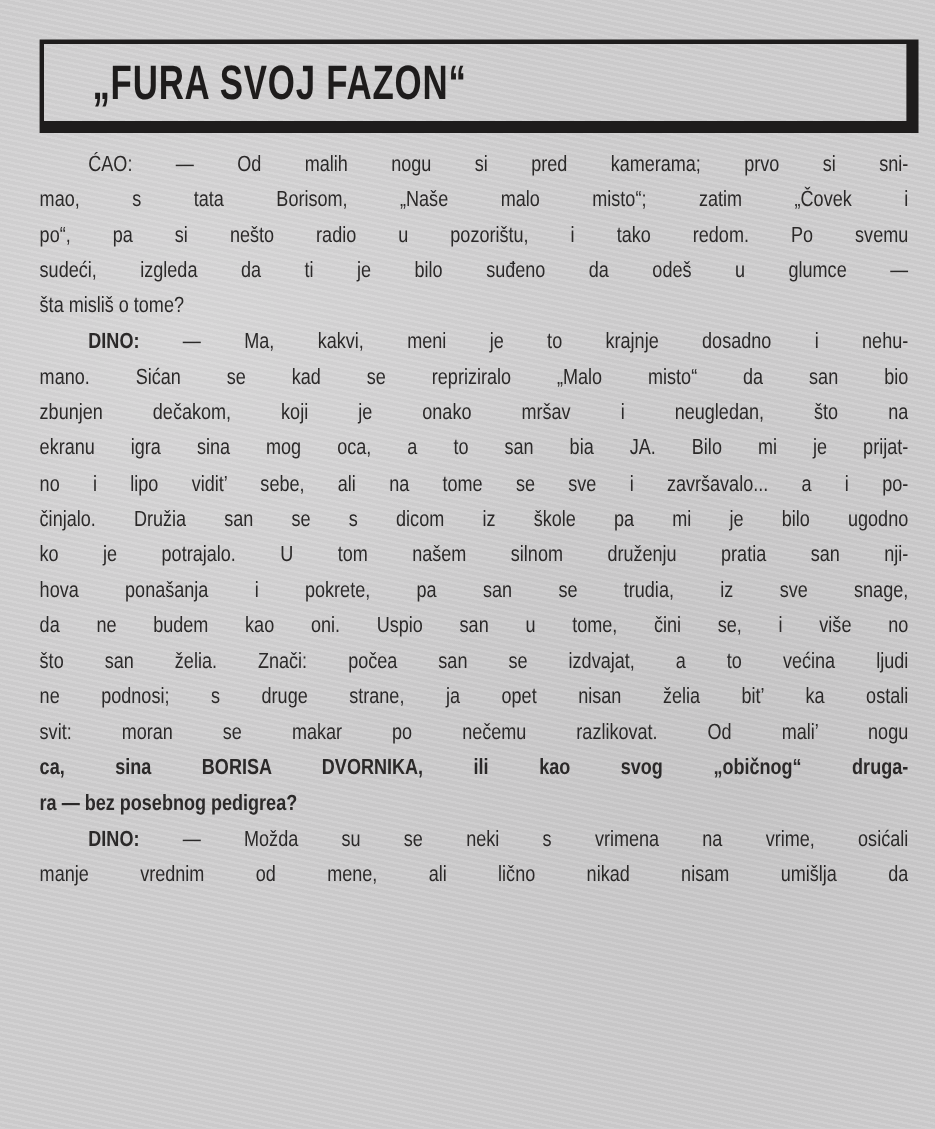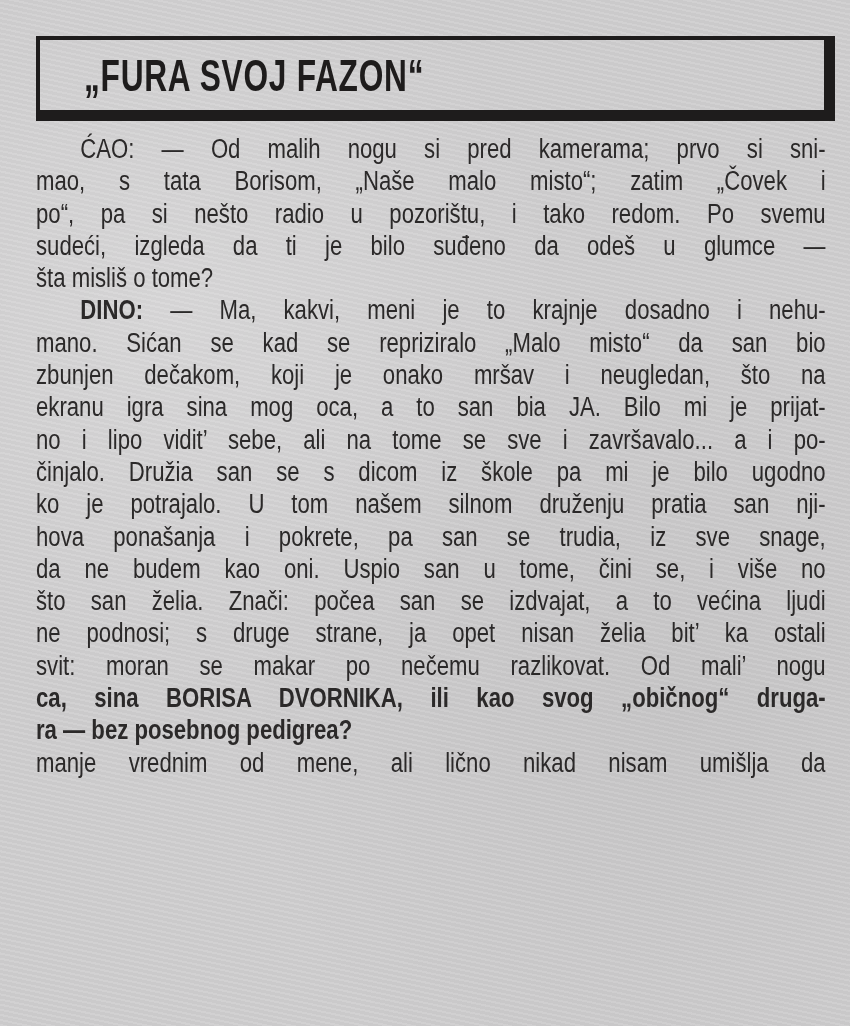--- a/index.html
+++ b/index.html
@@ -28,21 +28,21 @@
     font-weight: 700; font-size: 44px; line-height: 52px;
     letter-spacing: 1px;
     color: #1e1c1c;
     transform: scaleX(0.72); transform-origin: left center;
     white-space: nowrap;
   }
   .article { position: absolute; left: 36px; top: 133px; width: 790px; }
   .line {
     position: relative;
     height: 32.3px; line-height: 32.3px;
-    font-size: 27px;
+    font-size: 20px;
     white-space: nowrap;
     overflow: visible;
   }
   .line .inner {
     display: block;
     width: 963px; 
     transform: scaleX(0.82); transform-origin: left center;
     text-align: justify;
     text-align-last: justify;
     white-space: normal;
@@ -114,17 +114,20 @@
       <span class="inner">svit: moran se makar po nečemu razlikovat. Od mali’ nogu</span>
     </div>
 
   <div class="line b">
       <span class="inner">ca, sina BORISA DVORNIKA, ili kao svog „običnog“ druga-</span>
     </div>
   <div class="line last b">
       <span class="inner">ra — bez posebnog pedigrea?</span>
     </div>
 
+  <div class="line indent">
+      <span class="inner"><span class="b">DINO:</span><span> — Možda su se neki s vrimena na vrime, osićali</span></span>
+    </div>
   <div class="line">
       <span class="inner">manje vrednim od mene, ali lično nikad nisam umišlja da</span>
     </div>
 
 </div>
 
 </body></html>

